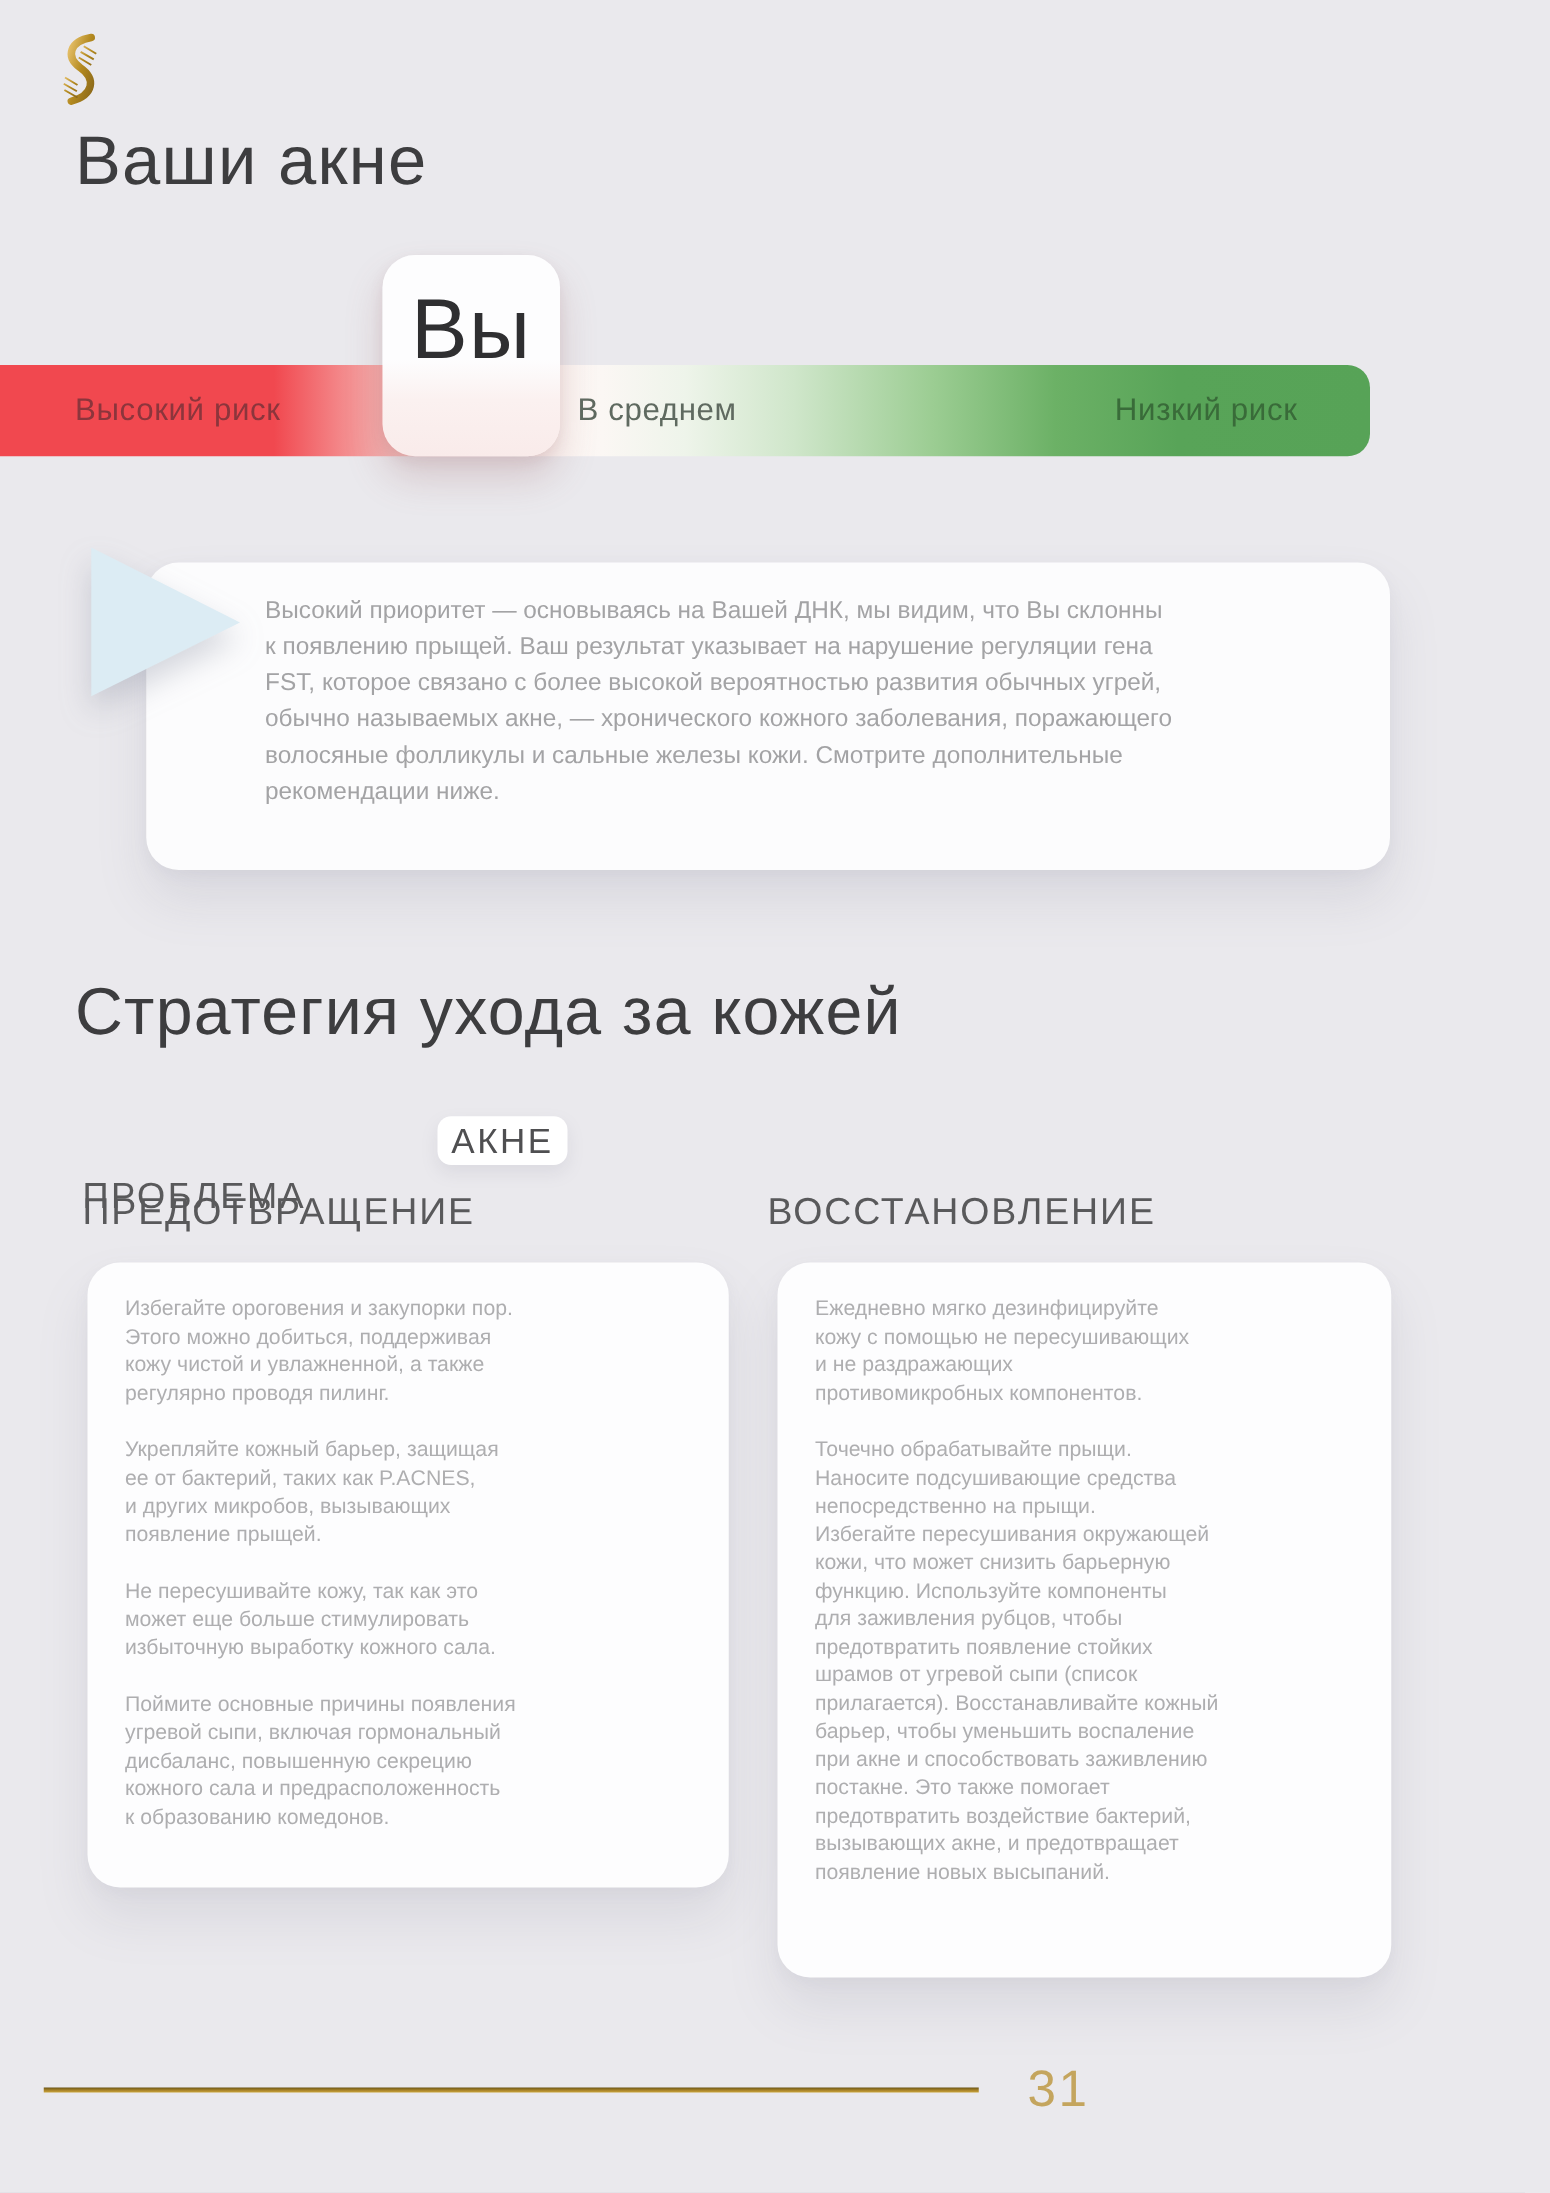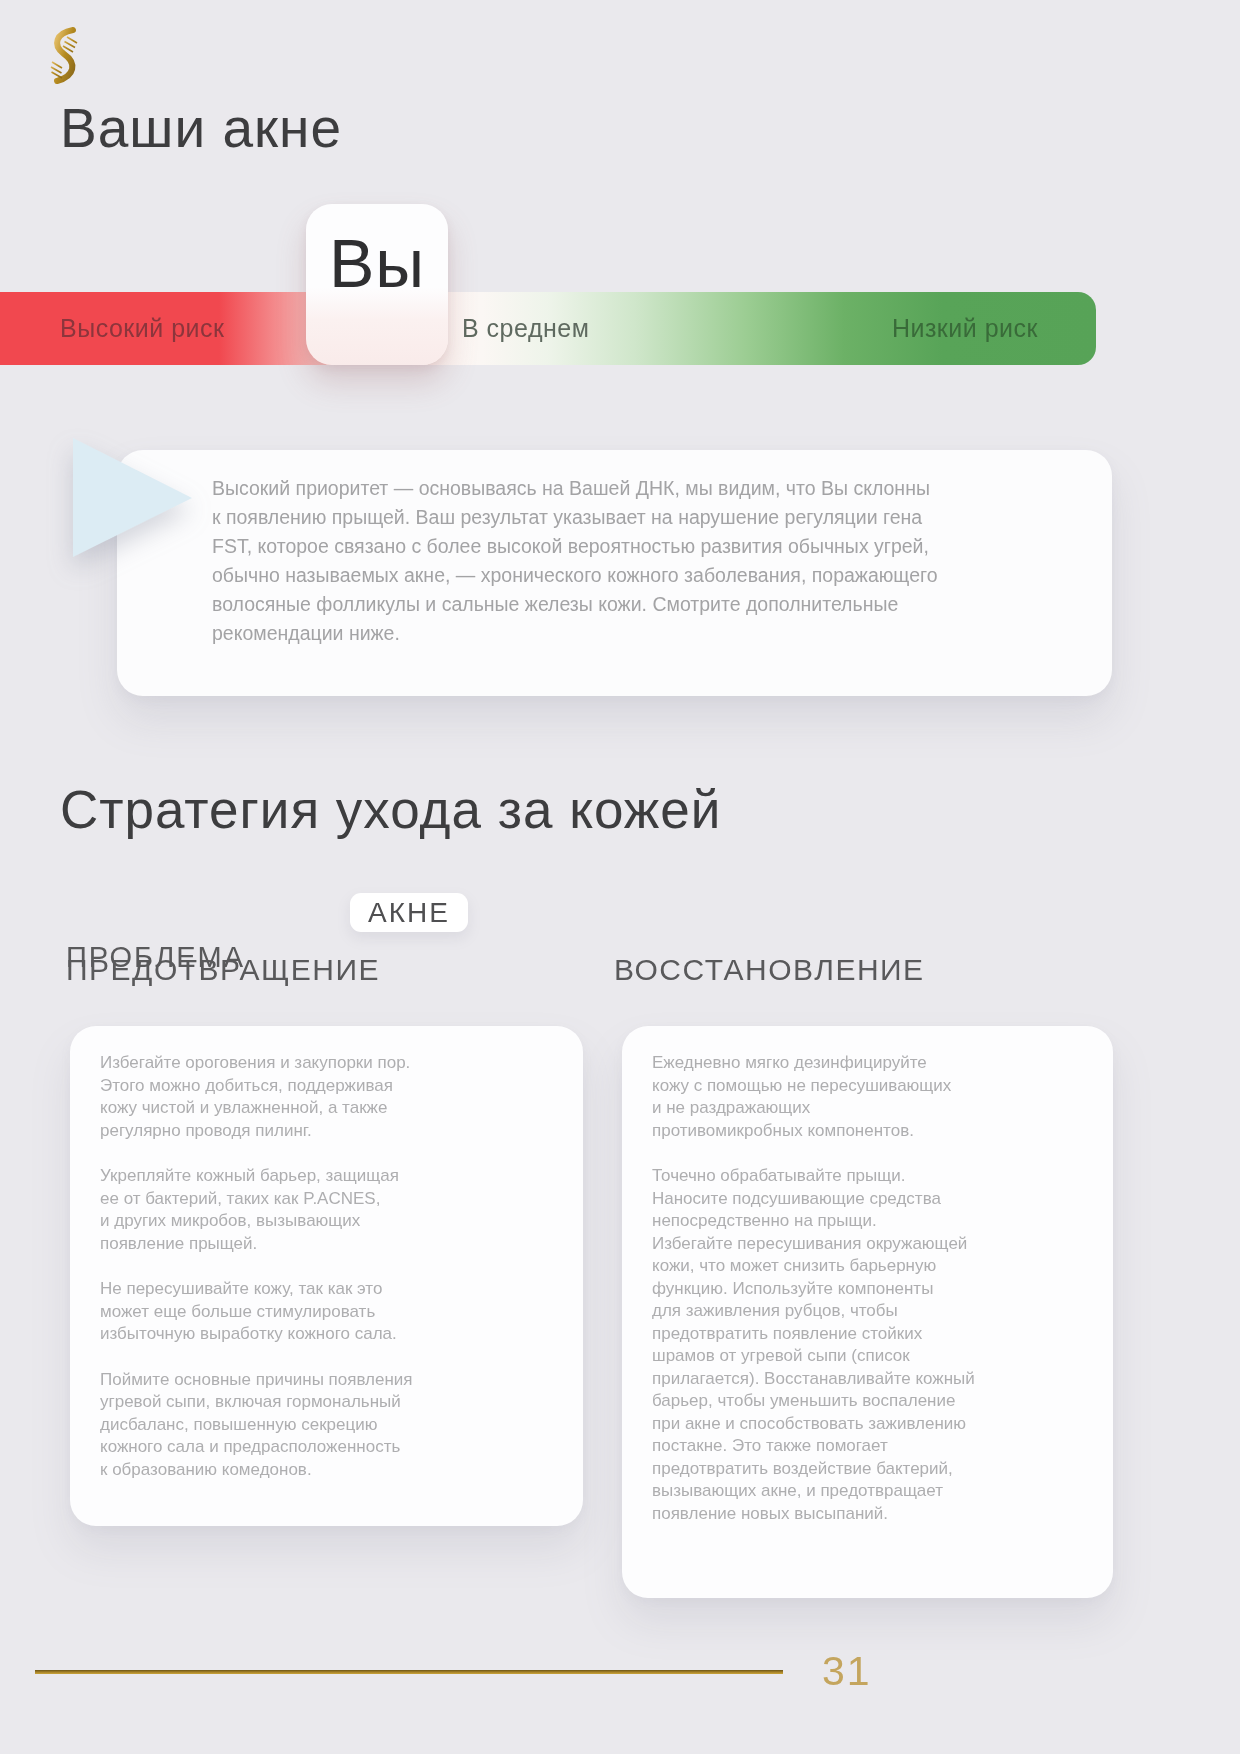--- a/index.html
+++ b/index.html
@@ -55,36 +55,35 @@
   
   .section-title{
     position:absolute;left:60px;top:779px;
     font-size:53px;font-weight:300;letter-spacing:1px;color:#3d3d3f;
   }
   .problem-label{
     position:absolute;left:66px;top:897px;
     font-size:29px;font-weight:400;letter-spacing:2px;color:#59595b;margin-top:44px;
   }
   .problem-badge{
-    position:absolute;left:350px;top:893px;width:118px;height:39px;
+    position:absolute;left:350px;top:893px;width:104px;height:39px;
     border-radius:11px;background:#ffffff;
     box-shadow:0 6px 14px rgba(130,130,150,0.14);
     display:flex;align-items:center;justify-content:center;
   }
   .problem-badge span{font-size:28px;font-weight:400;letter-spacing:2px;color:#4f4f51;}
   .col-title{
     position:absolute;top:953px;
     font-size:30px;font-weight:400;letter-spacing:1.5px;color:#59595b;
   }
   .col-title.prevention{left:66px;}
   .col-title.restoration{left:614px;}
   .strategy-card{
     position:absolute;top:1010px;border-radius:26px;background:#fdfdfe;
     box-shadow:0 24px 40px rgba(130,130,150,0.15), 0 4px 12px rgba(130,130,150,0.06);
-    margin-top:16px;
   }
   .strategy-card.prevention{left:70px;width:513px;height:500px;}
   .strategy-card.restoration{left:622px;width:491px;height:572px;}
   .strategy-card .card-text{position:absolute;left:30px;top:26px;width:400px;}
   .strategy-card .card-text p{
     margin:0 0 23px 0;font-size:17px;line-height:22.5px;font-weight:400;
     color:#aeaeb0;white-space:pre-line;
   }
   
   .footer-rule{

